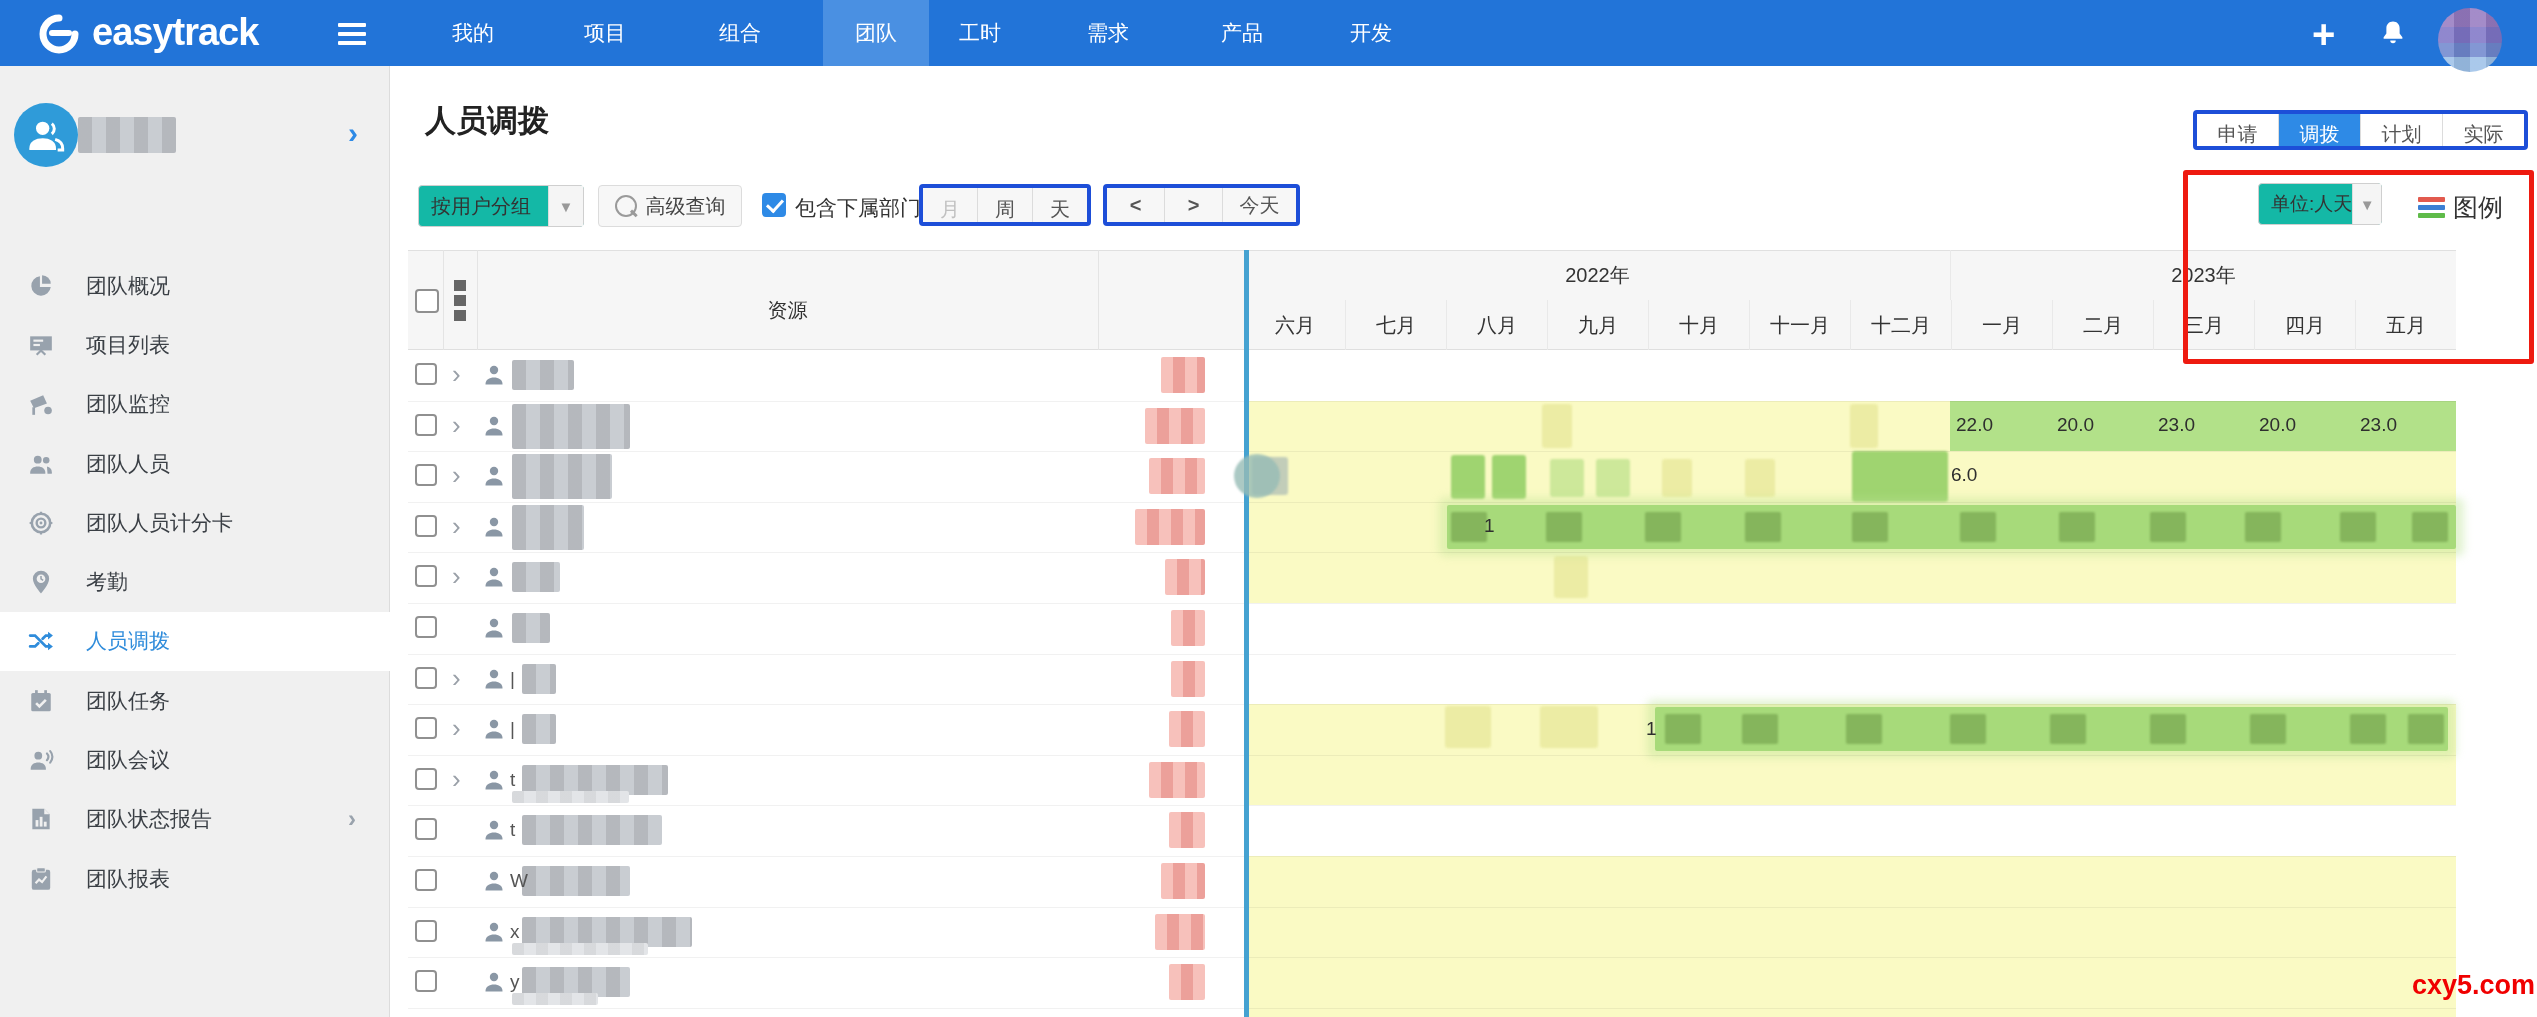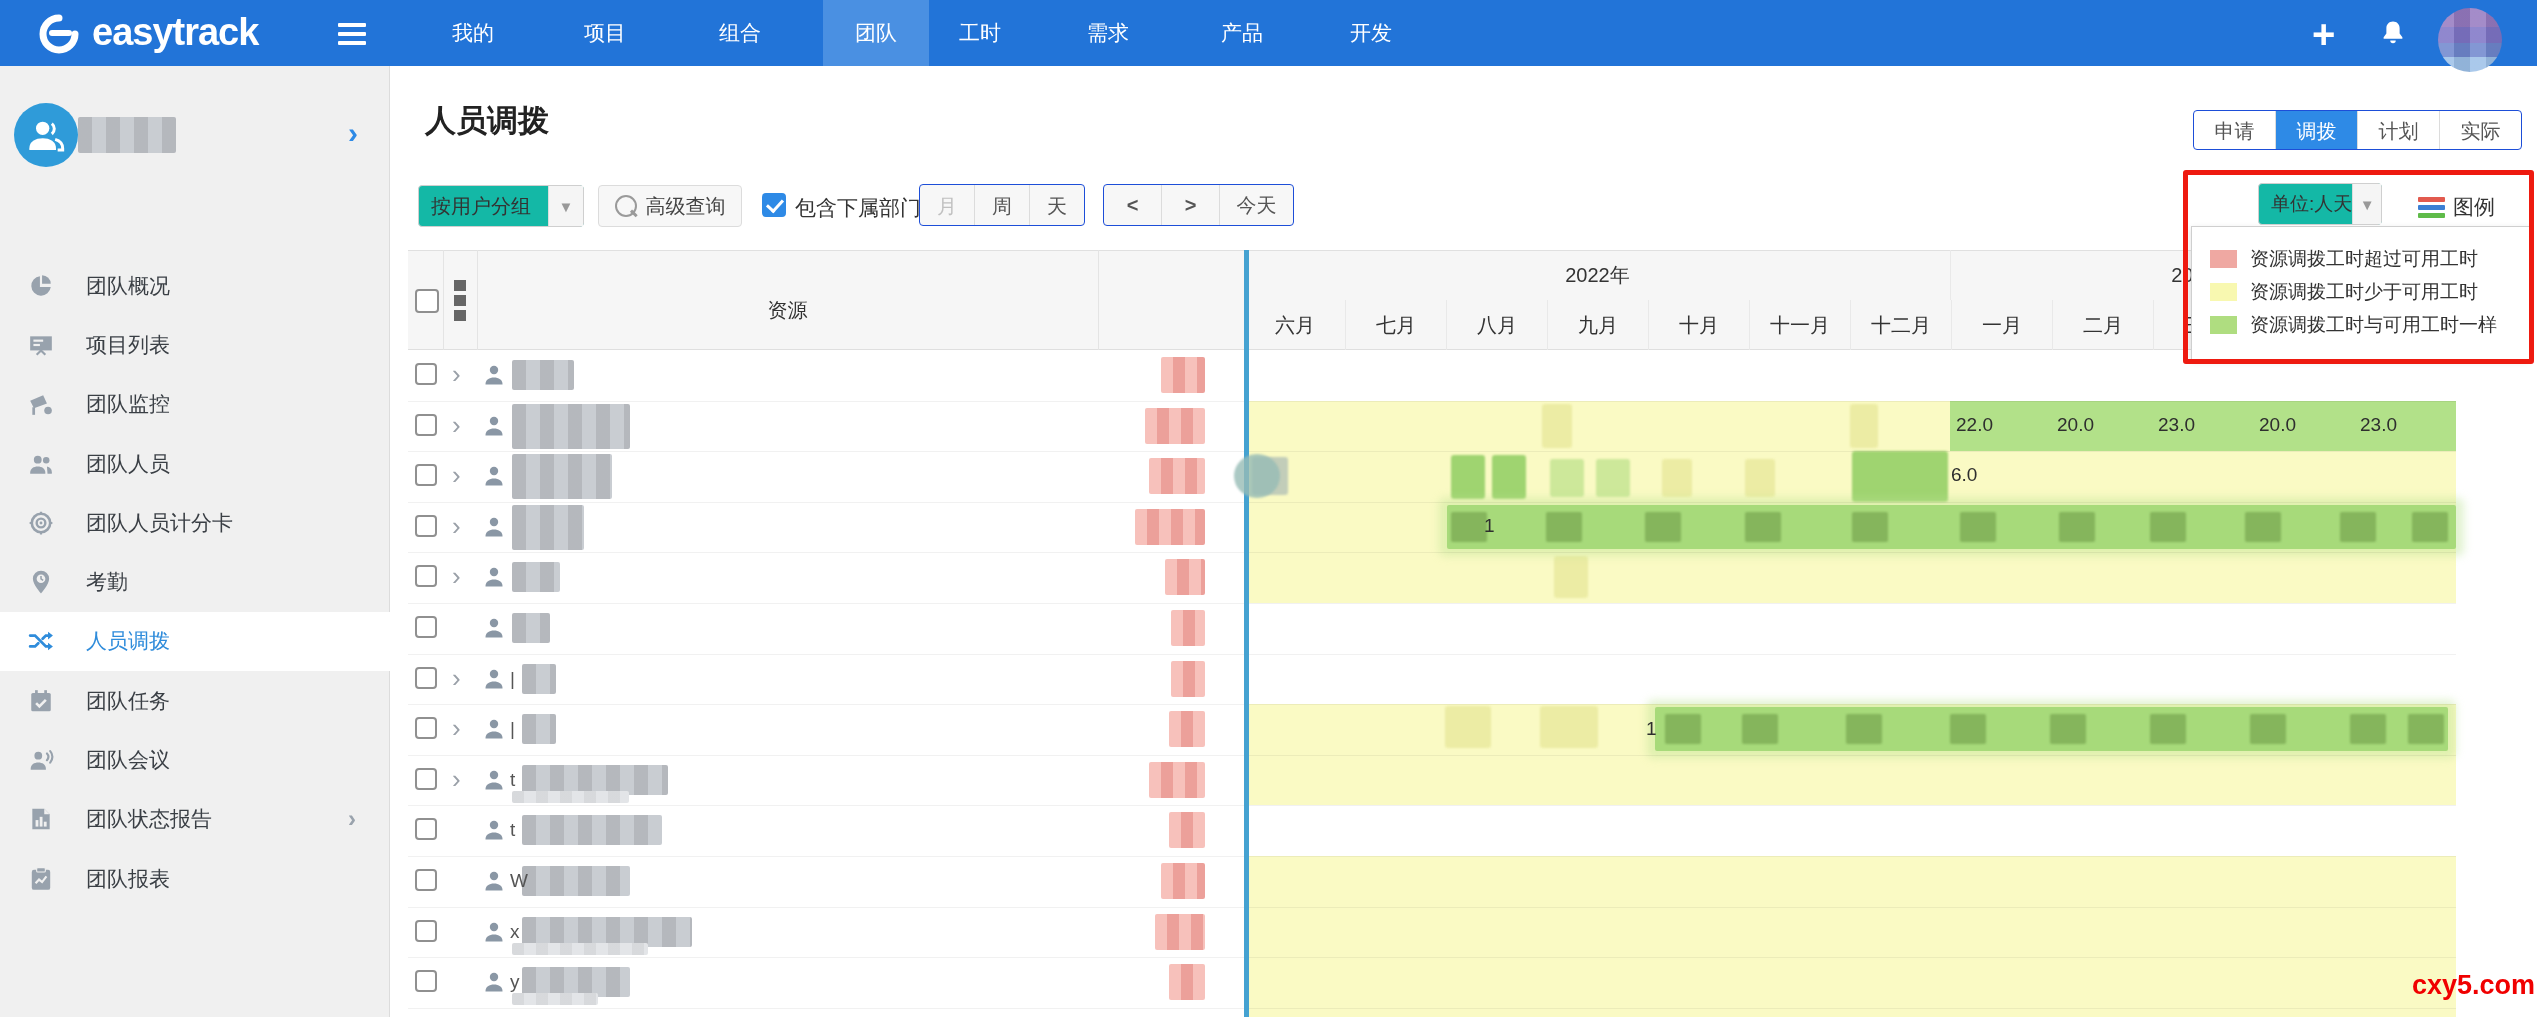--- a/index.html
+++ b/index.html
@@ -28,21 +28,21 @@
   .side-item{position:relative;height:59.3px;display:flex;align-items:center;cursor:pointer;}
   .side-item .s-icon{position:absolute;left:28px;width:26px;height:26px;color:#98A2AD;}
   .side-item .s-label{position:absolute;left:86px;font-size:21px;color:#3A3F45;}
   .side-item.active{background:#fff;}
   .side-item.active .s-label{color:#2F8CDB;}
   .side-item.active .s-icon{color:#2F8CDB;}
   .side-item .s-chev{position:absolute;left:348px;color:#9AA3AD;font-size:24px;font-weight:bold;}
   
   .btn{border:1px solid #DCDCDC;background:#F7F7F7;border-radius:4px;font-size:20px;color:#444;
        display:flex;align-items:center;justify-content:center;cursor:pointer;}
-  .seg{display:flex;border:1px solid #1d4ed8;border-radius:4px;overflow:hidden;background:#F7F7F7;}
+  .seg{display:flex;border:4px solid #1d4ed8;border-radius:4px;overflow:hidden;background:#F7F7F7;}
   .seg>div{display:flex;align-items:center;justify-content:center;font-size:20px;color:#555;
            border-right:1px solid #DCDCDC;cursor:pointer;}
   .seg>div:last-child{border-right:none;}
   .seg>div.disabled{color:#C0C0C0;cursor:default;}
   .seg>div.active{background:#2E8AE6;color:#fff;}
   .dropdown{border:1px solid #CFCFCF;background:#14b8a6;border-radius:4px;display:flex;align-items:center;}
   .dropdown .dd-text{flex:1;padding-left:12px;font-size:20px;color:#333;white-space:nowrap;}
   .dropdown .dd-chev{width:34px;align-self:stretch;border-left:1px solid #DDD;background:#F5F5F5;
        display:flex;align-items:center;justify-content:center;color:#999;font-size:15px;}
   .checkbox{border:2px solid #8F8F8F;border-radius:4px;background:#fff;}
@@ -269,21 +269,21 @@
   <div class="abs dropdown" style="left:2258px;top:183px;width:124px;height:42px;z-index:22;">
     <div class="dd-text" style="font-size:19px;">单位:人天</div>
     <div class="dd-chev" style="width:30px;">▼</div>
   </div>
   <div class="abs" style="left:2418px;top:192px;width:110px;height:30px;display:flex;align-items:center;z-index:22;">
     <div id="legend-glyph" style="margin-right:8px;">
         <div style="width: 27px; height: 5px; margin: 3px 0px; border-radius: 1px; background: rgb(226, 90, 78);"></div>
         <div style="width: 27px; height: 5px; margin: 3px 0px; border-radius: 1px; background: rgb(59, 127, 212);"></div>
         <div style="width: 27px; height: 5px; margin: 3px 0px; border-radius: 1px; background: rgb(95, 187, 73);"></div>
       </div>
-    <span style="font-size:21px;color:#333;">图例</span>
+    <span style="font-size:25px;color:#333;">图例</span>
   </div>
 
   <div id="tbl-header" class="abs"></div>
   <div class="abs hdr-vline" style="left:443px;"></div>
   <div class="abs hdr-vline" style="left:477px;"></div>
   <div class="abs hdr-vline" style="left:1098px;"></div>
   <div class="abs checkbox" style="left:415px;top:289px;width:24px;height:24px;z-index:3;"></div>
   <div id="dots-icon" class="abs" style="left:454px;top:280px;z-index:3;">
       <span></span>
       <span></span>
@@ -508,30 +508,16 @@
           </svg></div>
         <div class="abs prefix" style="left: 102px; top: 14px;">y</div>
         <div class="abs mosaic" style="left: 114px; top: 10px; width: 108px; height: 30px;"></div>
         <div class="abs mosaic-light" style="left: 104px; top: 36px; width: 86px; height: 12px;"></div>
         <div class="abs pink-bar" style="left: 761px; top: 7px; width: 36px; height: 36px;"></div>
       </div>
     </div>
   <div id="today-line" class="abs"></div>
   <div id="teal-blob" class="abs"></div>
 
-  <div id="legend-panel" class="abs">
-      <div class="lg-row" style="top: 15px;">
-        <div class="lg-swatch" style="background: rgb(239, 168, 162); position: absolute;"></div>
-        <div class="lg-label" style="position: absolute;">资源调拨工时超过可用工时</div>
-      </div>
-      <div class="lg-row" style="top: 48px;">
-        <div class="lg-swatch" style="background: rgb(248, 248, 176); position: absolute;"></div>
-        <div class="lg-label" style="position: absolute;">资源调拨工时少于可用工时</div>
-      </div>
-      <div class="lg-row" style="top: 81px;">
-        <div class="lg-swatch" style="background: rgb(175, 221, 128); position: absolute;"></div>
-        <div class="lg-label" style="position: absolute;">资源调拨工时与可用工时一样</div>
-      </div>
-    </div>
   <div id="red-box" class="abs"></div>
   <div id="watermark" class="abs">cxy5.com</div>
 
 </div>
 
 </body></html>

